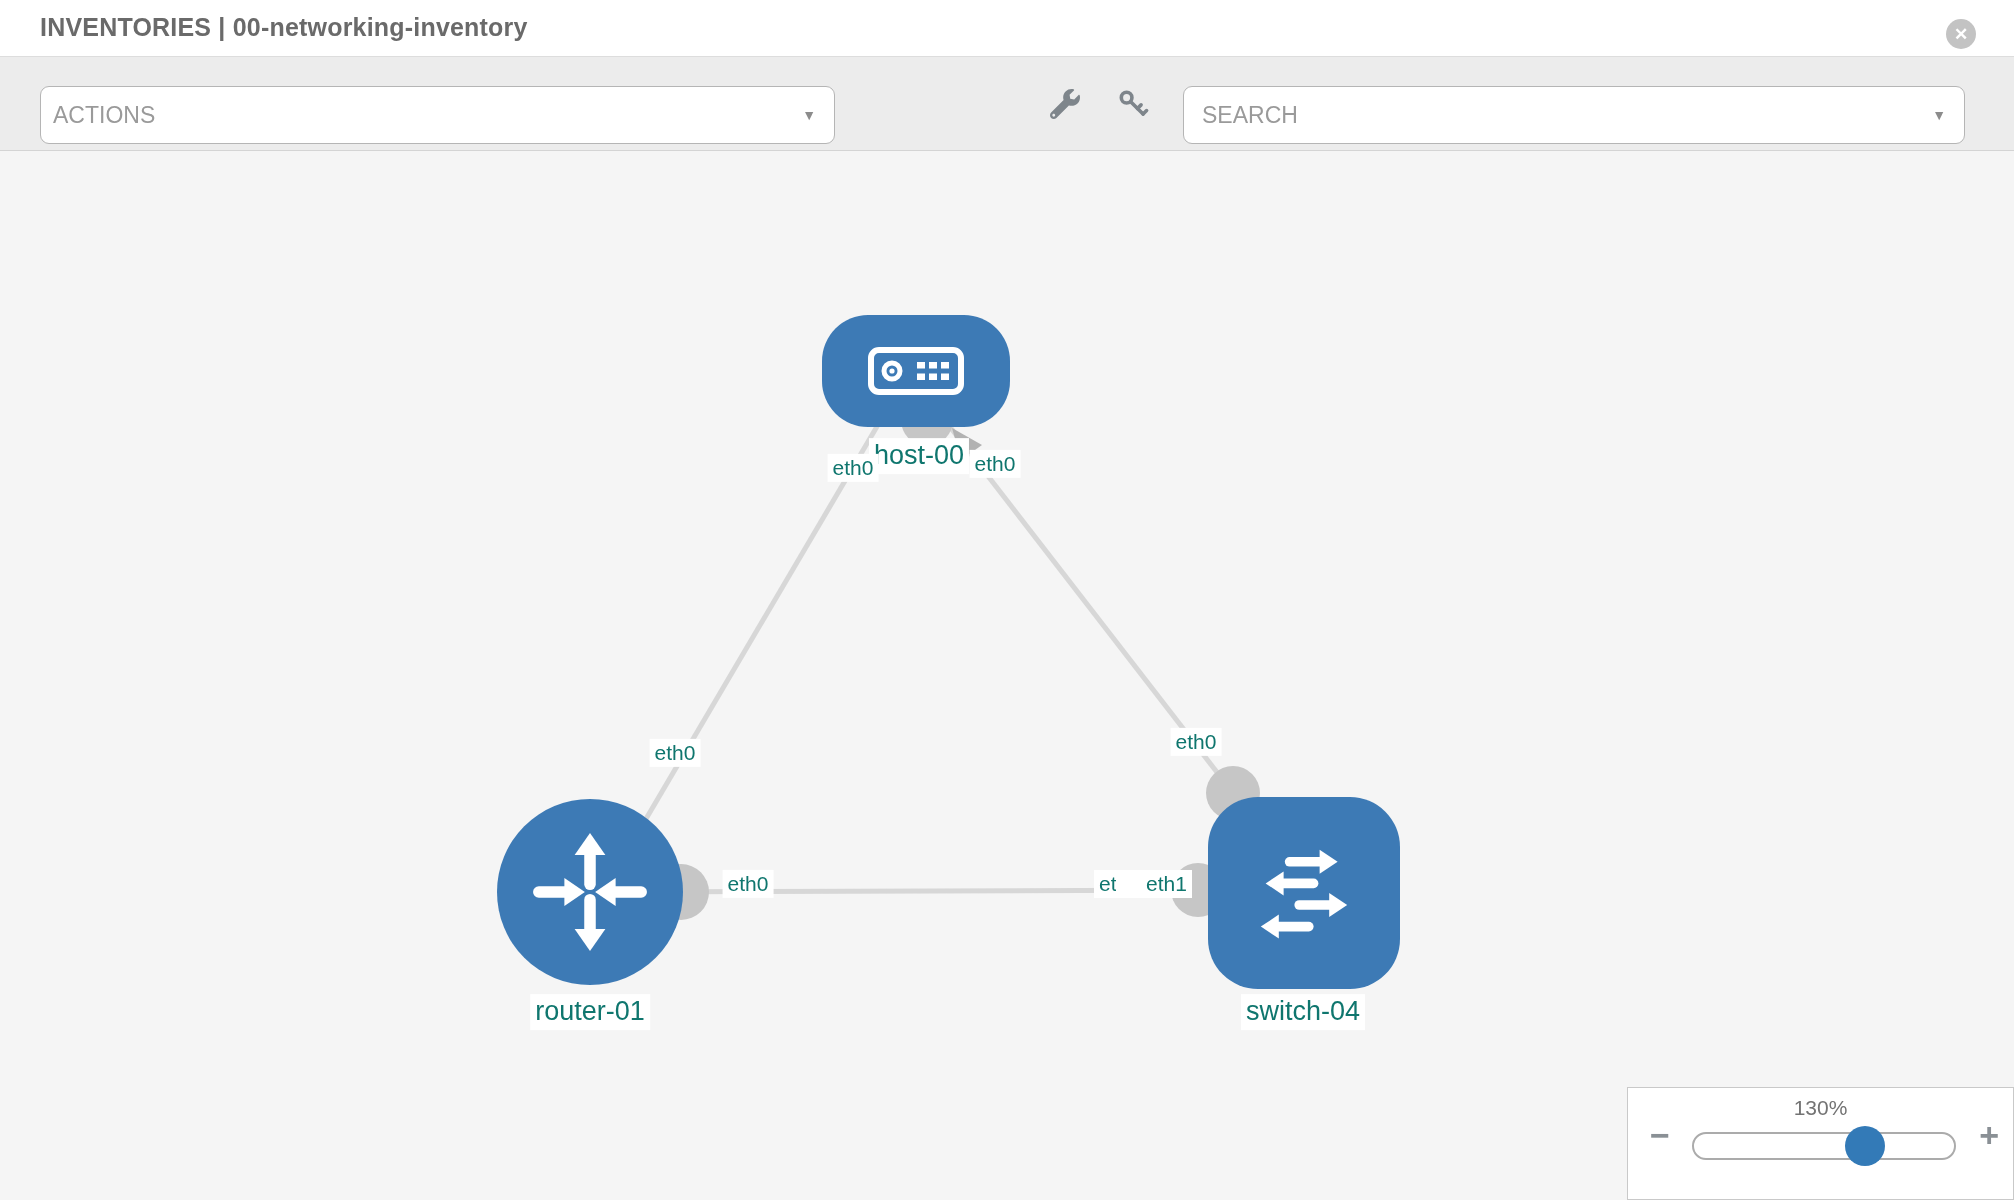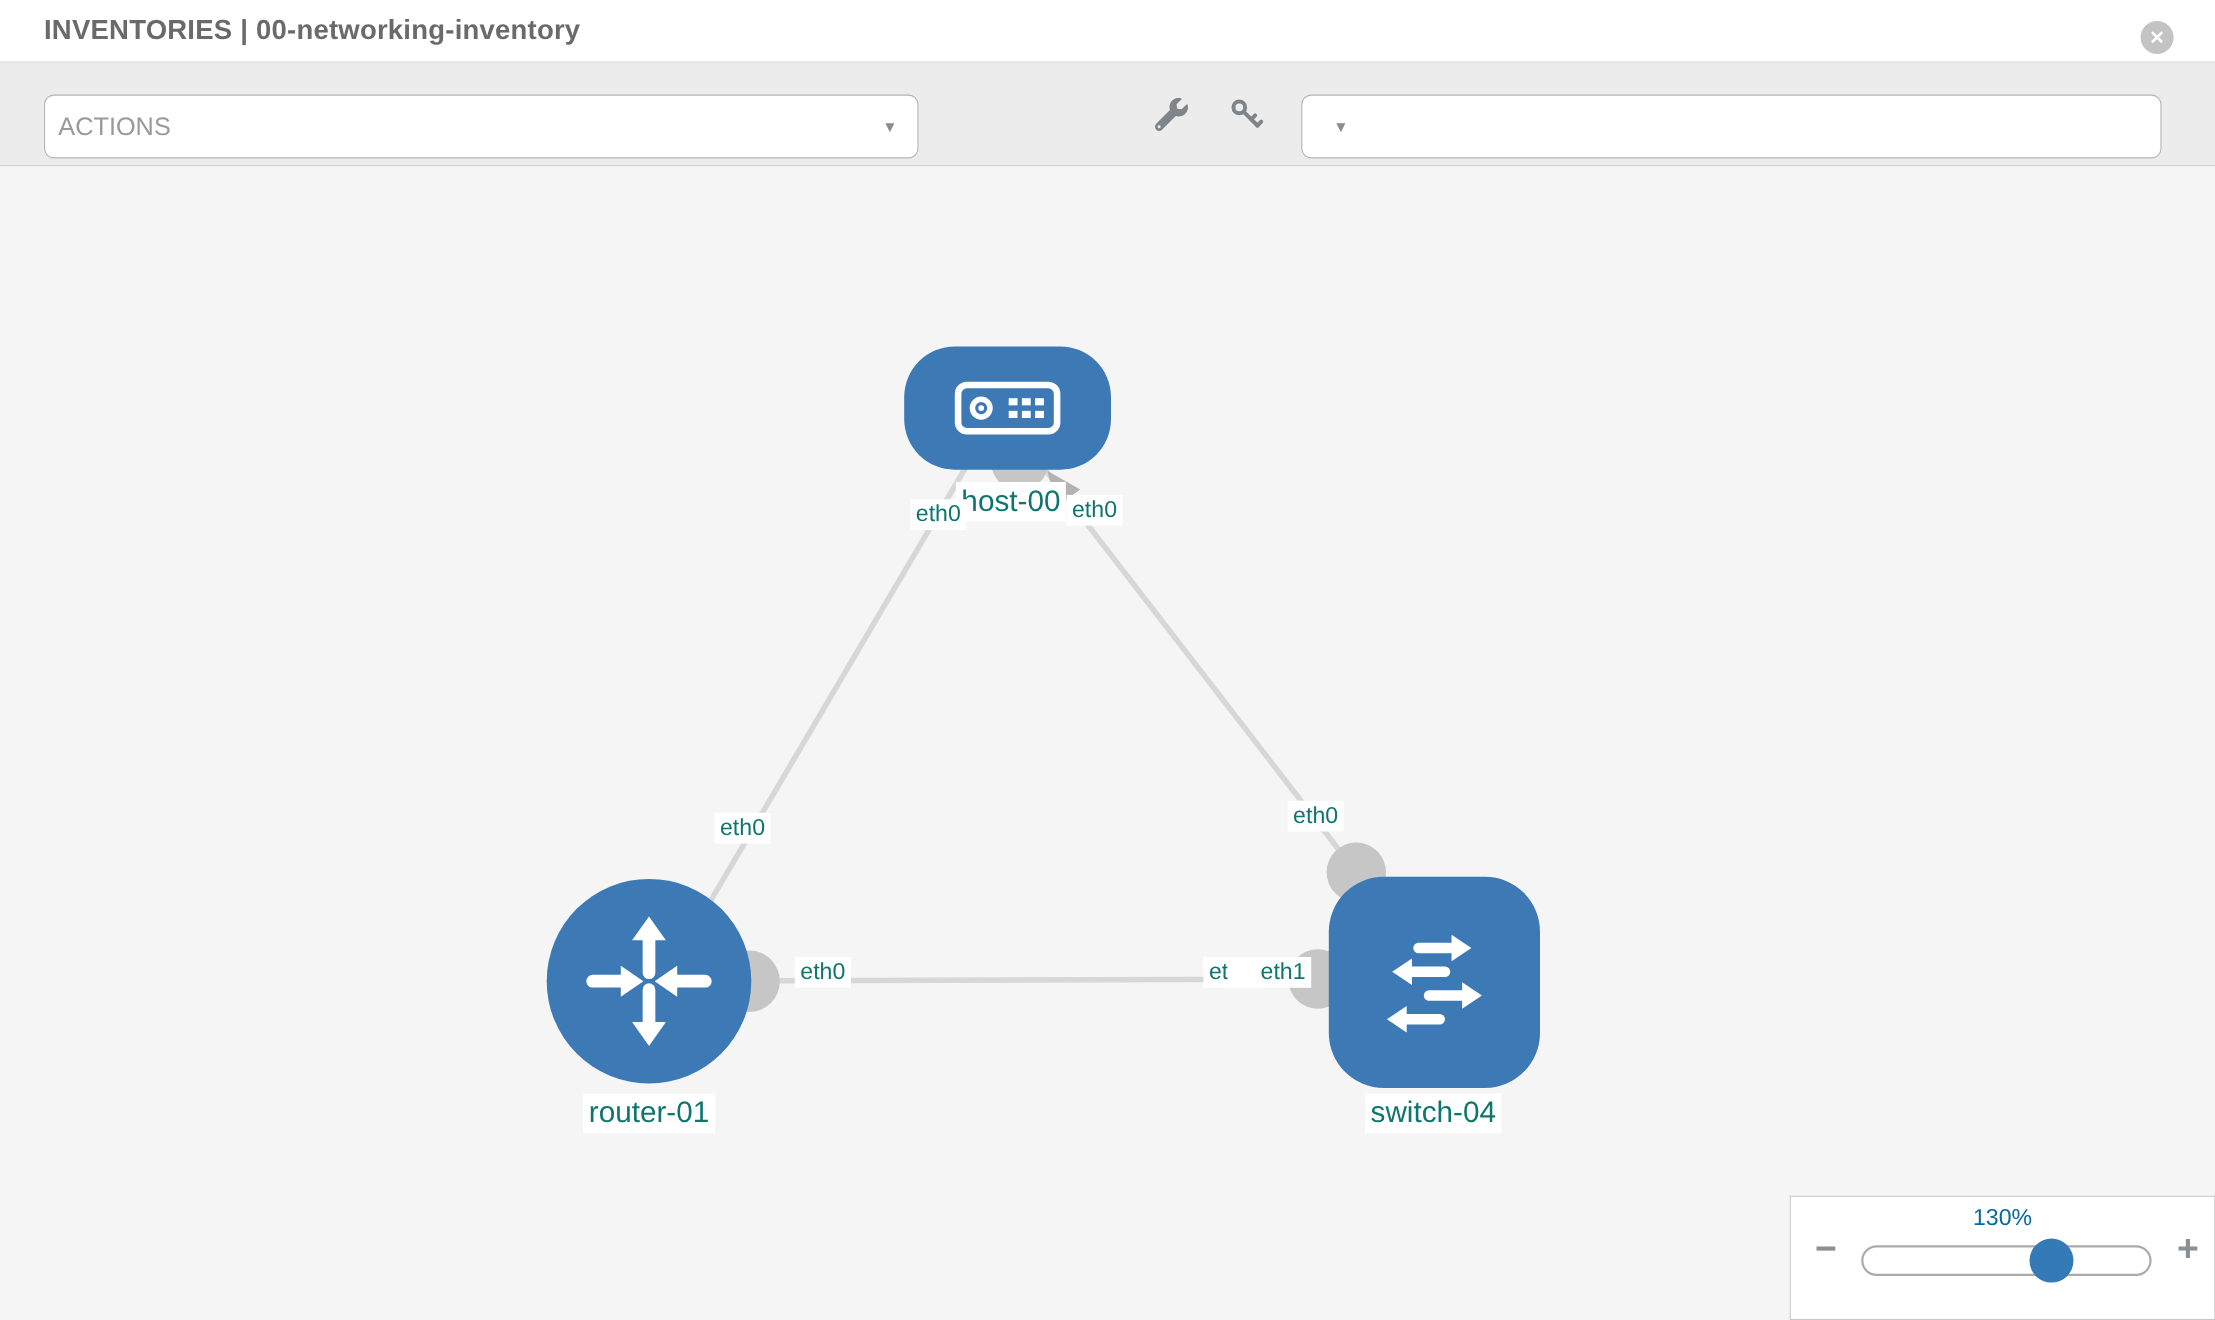--- a/index.html
+++ b/index.html
@@ -25,21 +25,21 @@
   .node-host{border-radius:46px;}
   .node-router{border-radius:50%;}
   .node-switch{border-radius:50px;}
   .chip{position:absolute;background:#fff;color:#0f766e;padding:1px 5px;white-space:nowrap;line-height:1.25;}
   .chip.name{font-size:27px;}
   .chip.iface{font-size:21px;}
   .chip.ctr{transform:translate(-50%,-50%);}
   
   .zoom-panel{position:absolute;left:1627px;top:1087px;width:387px;height:113px;background:#fff;
     border:1px solid #c9c9c9;box-sizing:border-box;}
-  .zoom-level{position:absolute;left:0;right:0;top:8px;text-align:center;font-size:21px;color:#0369a1;}
+  .zoom-level{position:absolute;left:0;right:0;top:8px;text-align:center;font-size:21px;color:#737373;}
   .zoom-minus,.zoom-plus{position:absolute;top:30px;font-size:34px;font-weight:700;color:#8a9095;cursor:pointer;line-height:1;}
   .zoom-minus{left:22px;}
   .zoom-plus{right:14px;}
   .zoom-track{position:absolute;left:64px;top:44px;width:264px;height:28px;border:2px solid #ababab;border-radius:16px;
     background:#fff;box-sizing:border-box;cursor:pointer;}
   .zoom-thumb{position:absolute;left:217px;top:38px;width:40px;height:40px;border-radius:50%;background:#337ab7;cursor:grab;}
 </style>
 </head>
 <body>
 
@@ -66,20 +66,21 @@
         <g stroke="#7e858b" stroke-width="3.4" fill="none" stroke-linecap="round">
           <circle cx="10" cy="10" r="5"></circle>
           <path d="M13.6 13.6 L25.5 25.5"></path>
           <path d="M20.2 20.2 L23.6 16.8"></path>
           <path d="M25.5 25.5 L28.8 22.2"></path>
         </g>
       </svg>
     </div>
 
     <div class="combo" style="left:1183px;width:782px;">
+      <span class="ph">SEARCH</span>
       <span class="caret">▼</span>
     </div>
   </div>
 
   <div class="canvas">
 
     <svg class="links-svg" width="2014" height="1048">
 
       <line x1="882" y1="266" x2="600" y2="745" stroke="#d7d7d7" stroke-width="5"></line>
       <line x1="940" y1="262" x2="1233" y2="641" stroke="#d7d7d7" stroke-width="5"></line>

